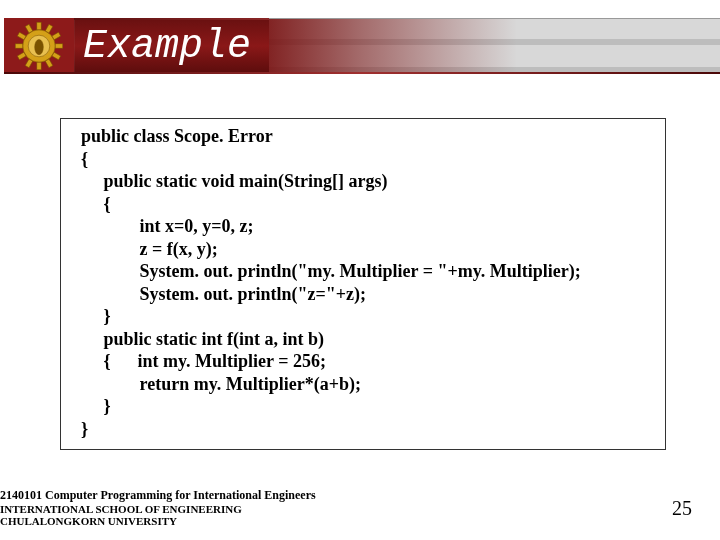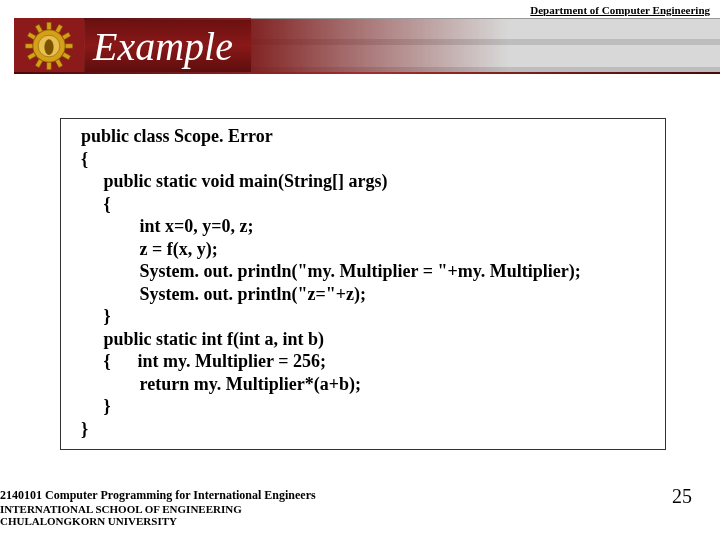--- a/index.html
+++ b/index.html
@@ -22,25 +22,26 @@
     right: 10px;
     font-size: 11px;
     font-weight: bold;
     text-decoration: underline;
     color: #000;
     z-index: 5;
   }
   .title-bar {
     position: absolute;
     top: 18px;
-    left: 14px;
+    left: 4px;
     right: 0;
     height: 56px;
     display: flex;
     align-items: stretch;
+    font-family: Liberation Mono, monospace;
   }
   .logo-zone {
     width: 70px;
     background: #8d1a1a;
     display: flex;
     align-items: center;
     justify-content: center;
     position: relative;
   }
   .gear {
@@ -104,32 +105,31 @@
     line-height: 1.15;
   }
   .footer .line2, .footer .line3 {
     font-size: 11px;
   }
   .smallcaps {
     font-variant: small-caps;
   }
   .page-num {
     position: absolute;
-    bottom: 32px;
+    bottom: 20px;
     right: 28px;
     font-size: 20px;
     color: #000;
     margin-top: 20px;
   }
 </style>
 </head>
 <body>
 
 <div class="header">
-  <div class="dept">Department of Computer Engineering</div>
   <div class="title-bar">
     <div class="title-divider top"></div>
     <div class="logo-zone">
       <div class="gear">
         <svg viewBox="0 0 100 100">
           <g fill="#d4a018" stroke="#7a5200" stroke-width="1">
             <circle cx="50" cy="50" r="30"></circle>
             <g>
               <rect x="46" y="6" width="8" height="14" transform="rotate(0 50 50)"></rect>
               <rect x="46" y="6" width="8" height="14" transform="rotate(30 50 50)"></rect>

